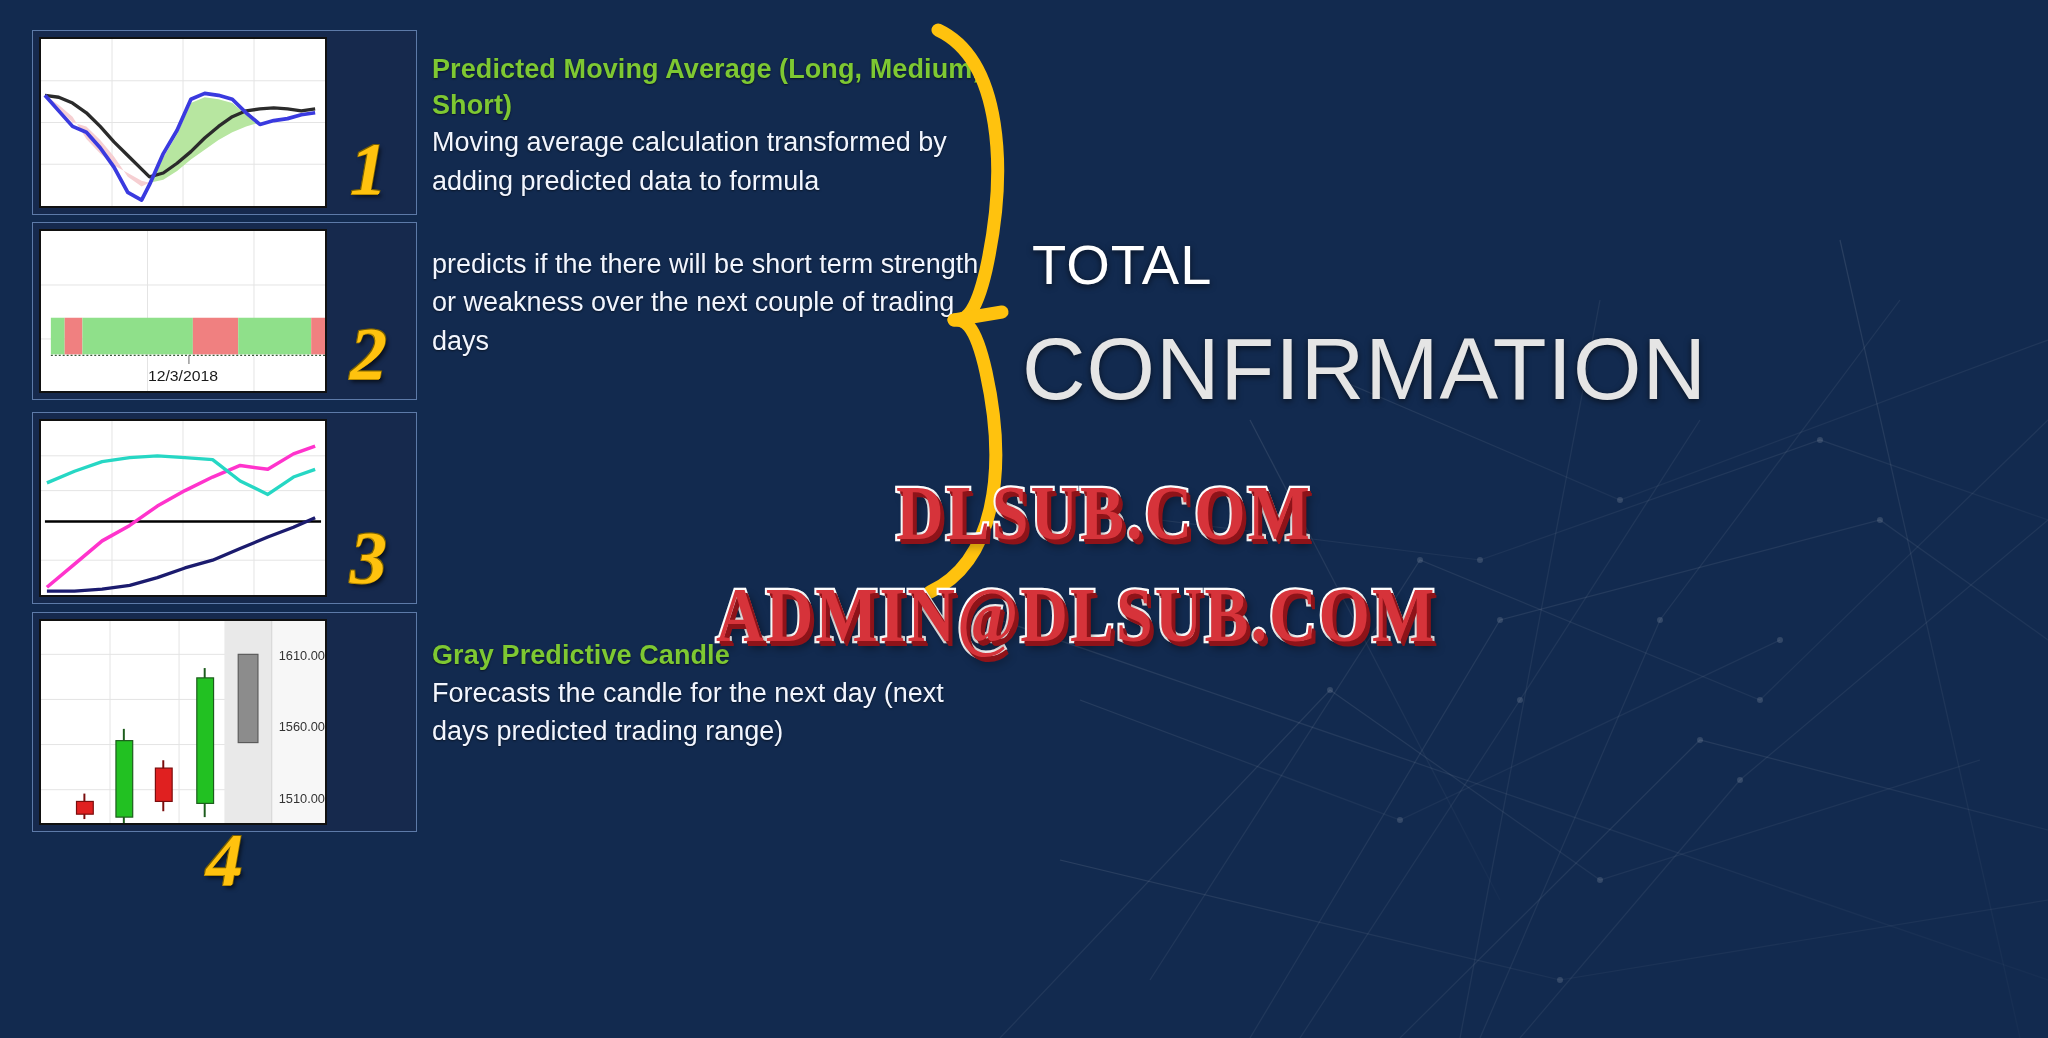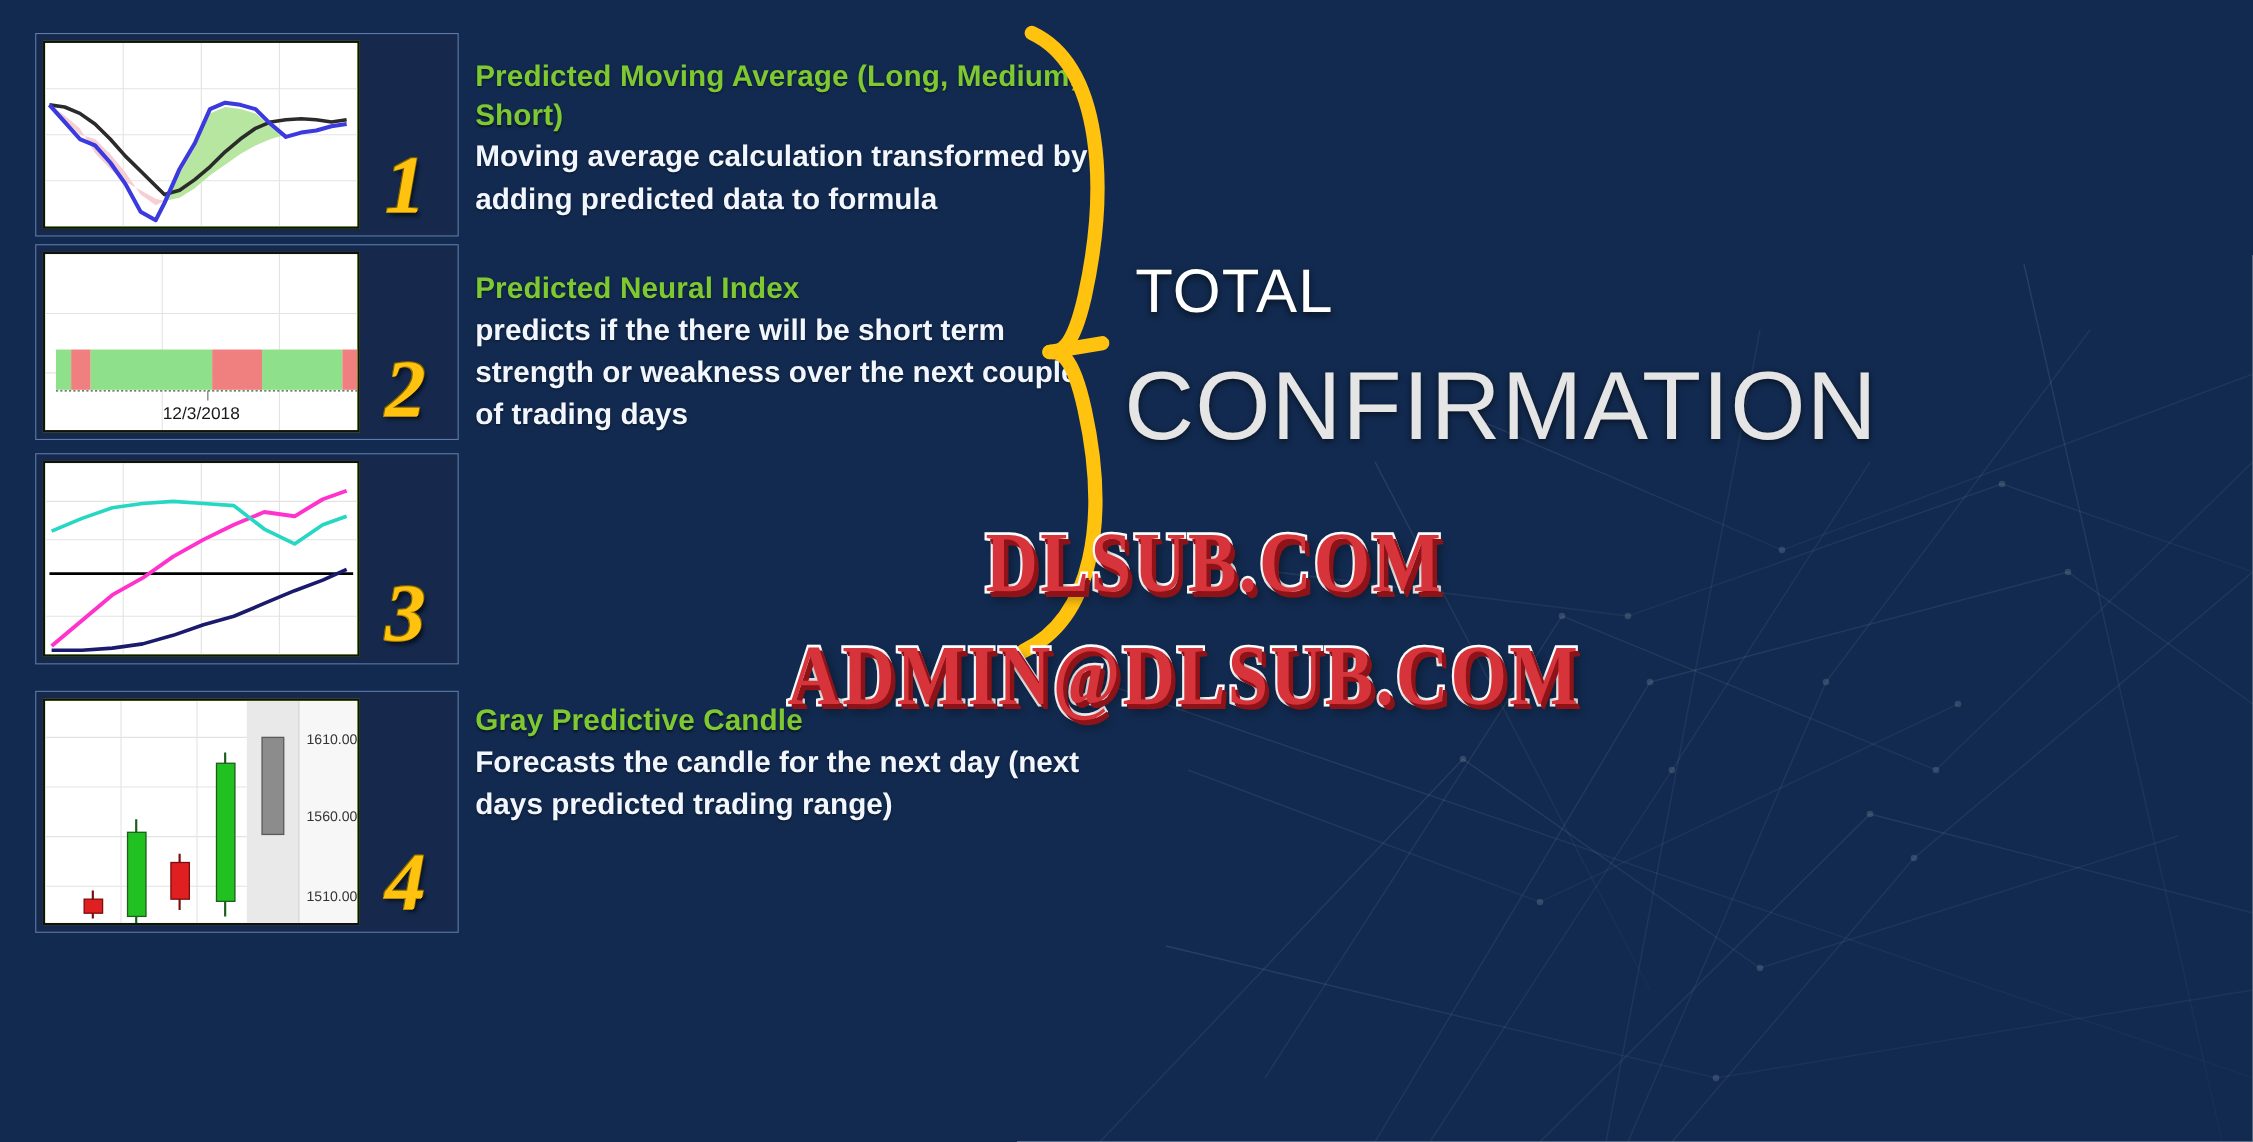--- a/index.html
+++ b/index.html
@@ -52,40 +52,39 @@
     font-style:italic;
     color:#ffc20e;
     text-shadow:
       -1px -1px 0 #7a6000, 1px -1px 0 #7a6000,
       -1px 1px 0 #b98c00, 2px 3px 4px rgba(0,0,0,.65);
     line-height:.95;
   }
   #card1 { top:30px;  height:185px; }
   #card2 { top:222px; height:178px; }
   #card3 { top:412px; height:192px; }
-  #card4 { top:628px; height:198px; }
+  #card4 { top:612px; height:198px;flex-direction:column; }
   
   #card4 { height:220px; }
 
   
   .block { position:absolute; left:432px; width:560px; }
   .btitle {
     color:#7ec832;
     font-weight:700;
     font-size:27px;
     line-height:1.32;
     letter-spacing:.1px;
     text-shadow:0 1px 2px rgba(0,0,0,.55);
   }
   .bbody {
     color:#f2f6ff;
     font-size:27px;
     line-height:1.42;
     text-shadow:0 1px 2px rgba(0,0,0,.55);
-    font-weight:bold;
   }
   #block1 { top:52px; }
   #block2 { top:245px; }
   #block3 { top:430px; }
   #block4 { top:638px; }
 
   
   #brace { position:absolute; left:890px; top:20px; width:200px; height:580px; }
   .headline {
     position:absolute;
@@ -301,21 +300,20 @@
       <span class="bignum">4</span>
     </div>
   </div>
 
   <div class="block" id="block1">
     <div class="btitle">Predicted Moving Average (Long, Medium, Short)</div>
     <div class="bbody">Moving average calculation transformed by adding predicted data to formula</div>
   </div>
 
   <div class="block" id="block2">
-    <div class="btitle">Predicted Neural Index</div>
     <div class="bbody">predicts if the there will be short term strength or weakness over the next couple of trading days</div>
   </div>
 
 
   <div class="block" id="block4">
     <div class="btitle">Gray Predictive Candle</div>
     <div class="bbody">Forecasts the candle for the next day (next days predicted trading range)</div>
   </div>
 
   <svg id="brace" viewBox="0 0 200 580" fill="none">

